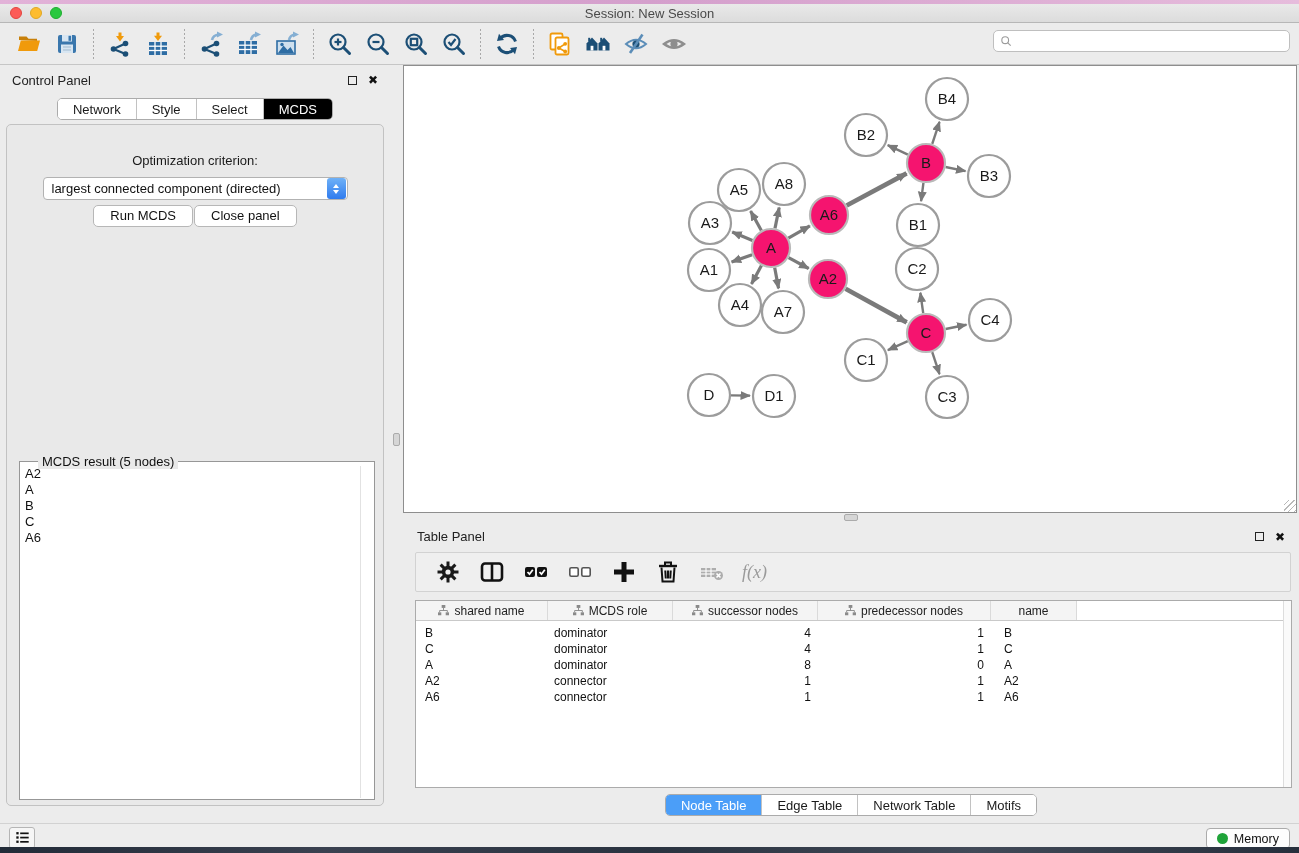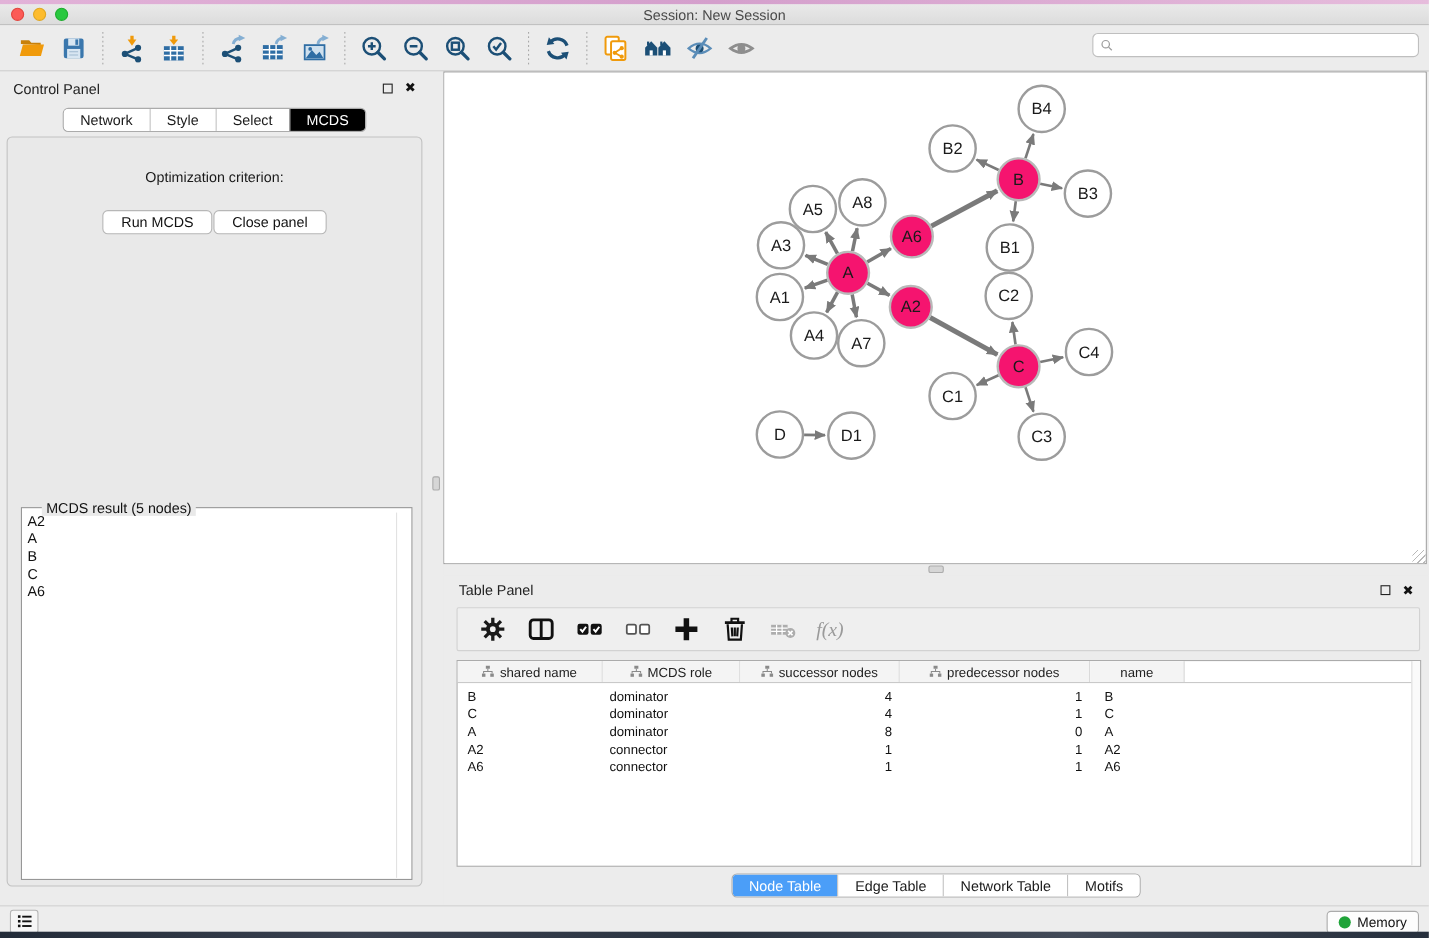--- a/index.html
+++ b/index.html
@@ -51,21 +51,21 @@
   .seg .seg-item.active { background:#000000; color:#fff; }
   .cp-body { position:relative; flex:1; margin:4px 6px 17px 6px; border:1px solid #C2C2C2; border-radius:5px; background:#E9E9E9; }
   .crit-label { text-align:center; font-size:13px; color:#1A1A1A; margin-top:28px; }
   .select-box { position:relative; width:305px; height:23px; margin:9px auto 0; background:#fff;
      border:1px solid #B2B2B2; border-radius:4px; display:flex; align-items:center; }
   .select-box .sel-text { font-size:13px; color:#111; padding-left:8px; flex:1; }
   .stepper { width:19px; height:21px; border-radius:3px; background:linear-gradient(#6FB1F7,#2F7BEE);
      margin-right:1px; display:flex; flex-direction:column; align-items:center; justify-content:center; gap:2px; }
   .tri-up { width:0; height:0; border-left:3.5px solid transparent; border-right:3.5px solid transparent; border-bottom:4.5px solid #fff; }
   .tri-dn { width:0; height:0; border-left:3.5px solid transparent; border-right:3.5px solid transparent; border-top:4.5px solid #fff; }
-  .cp-buttons { display:flex; justify-content:center; gap:1px; margin-top:23px; }
+  .cp-buttons { display:flex; justify-content:center; gap:1px; margin-top:5px; }
   .mac-btn { font-size:13px; color:#111; background:#fff; border:1px solid #B7B7B7; border-radius:5px;
      height:22px; padding:0 16px; line-height:20px; }
   .result-box { position:absolute; left:12px; right:8px; top:336px; bottom:5px; border:1px solid #979797; background:#fff; }
   .result-legend { position:absolute; top:-8px; left:18px; background:#E9E9E9; padding:0 4px; font-size:13px; color:#111; }
   .result-list { position:absolute; inset:4px 13px 1px 3px; border-right:1px solid #E2E2E2; overflow:hidden; }
   .result-item { font-size:13px; color:#111; line-height:16px; padding-left:2px; }
 
   
   .v-splitter { width:13px; position:relative; background:#ECECEC; }
   .v-splitter .handle { position:absolute; top:368px; left:3px; width:7px; height:13px; background:#D6D6D6;
@@ -332,20 +332,27 @@
       <div class="cp-tabs">
         <span class="seg">
           <button class="seg-item">Network</button>
           <button class="seg-item">Style</button>
           <button class="seg-item">Select</button>
           <button class="seg-item active">MCDS</button>
         </span>
       </div>
       <div class="cp-body">
         <div class="crit-label">Optimization criterion:</div>
+        <div class="select-box">
+          <span class="sel-text">largest connected component (directed)</span>
+          <span class="stepper">
+              <span class="tri-up"></span>
+              <span class="tri-dn"></span>
+            </span>
+        </div>
         <div class="cp-buttons">
           <button class="mac-btn">Run MCDS</button>
           <button class="mac-btn">Close panel</button>
         </div>
         <div class="result-box">
           <span class="result-legend">MCDS result (5 nodes)</span>
           <div class="result-list" id="result-list">
               <div class="result-item">A2</div>
               <div class="result-item">A</div>
               <div class="result-item">B</div>

